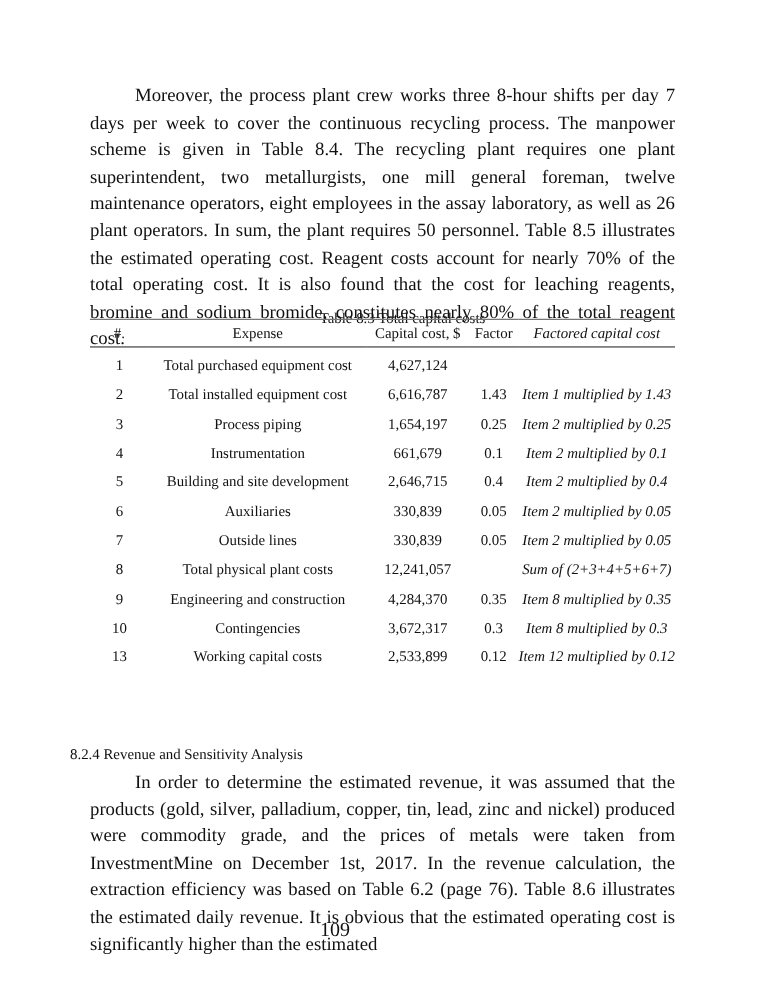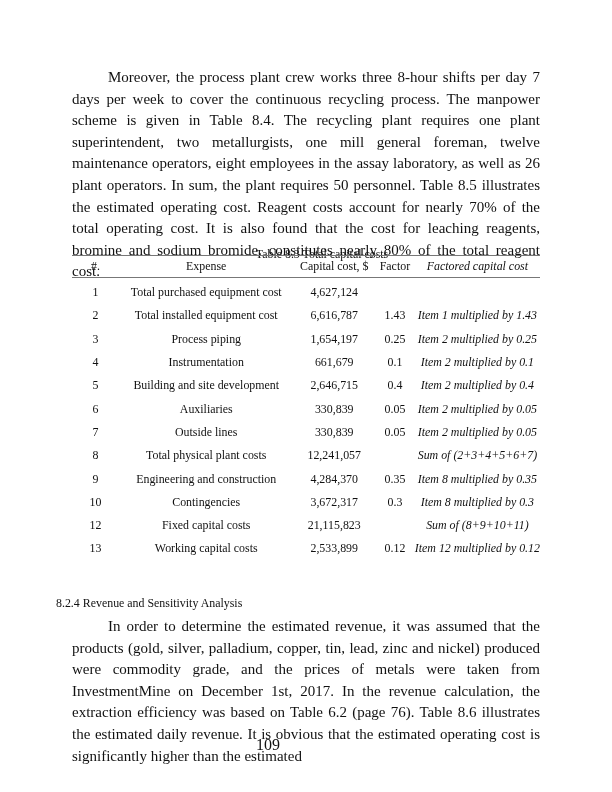--- a/index.html
+++ b/index.html
@@ -109,27 +109,20 @@
         <td class="c4">Item 8 multiplied by 0.35</td>
       </tr>
       <tr>
         <td class="c0">10</td>
         <td class="c1">Contingencies</td>
         <td class="c2">3,672,317</td>
         <td class="c3">0.3</td>
         <td class="c4">Item 8 multiplied by 0.3</td>
       </tr>
       <tr>
-        <td class="c0">12</td>
-        <td class="c1">Fixed capital costs</td>
-        <td class="c2">21,115,823</td>
-        <td class="c3"></td>
-        <td class="c4">Sum of (8+9+10+11)</td>
-      </tr>
-      <tr>
         <td class="c0">13</td>
         <td class="c1">Working capital costs</td>
         <td class="c2">2,533,899</td>
         <td class="c3">0.12</td>
         <td class="c4">Item 12 multiplied by 0.12</td>
       </tr>
     </tbody>
 </table>
 
 <p class="heading">8.2.4 Revenue and Sensitivity Analysis</p>

